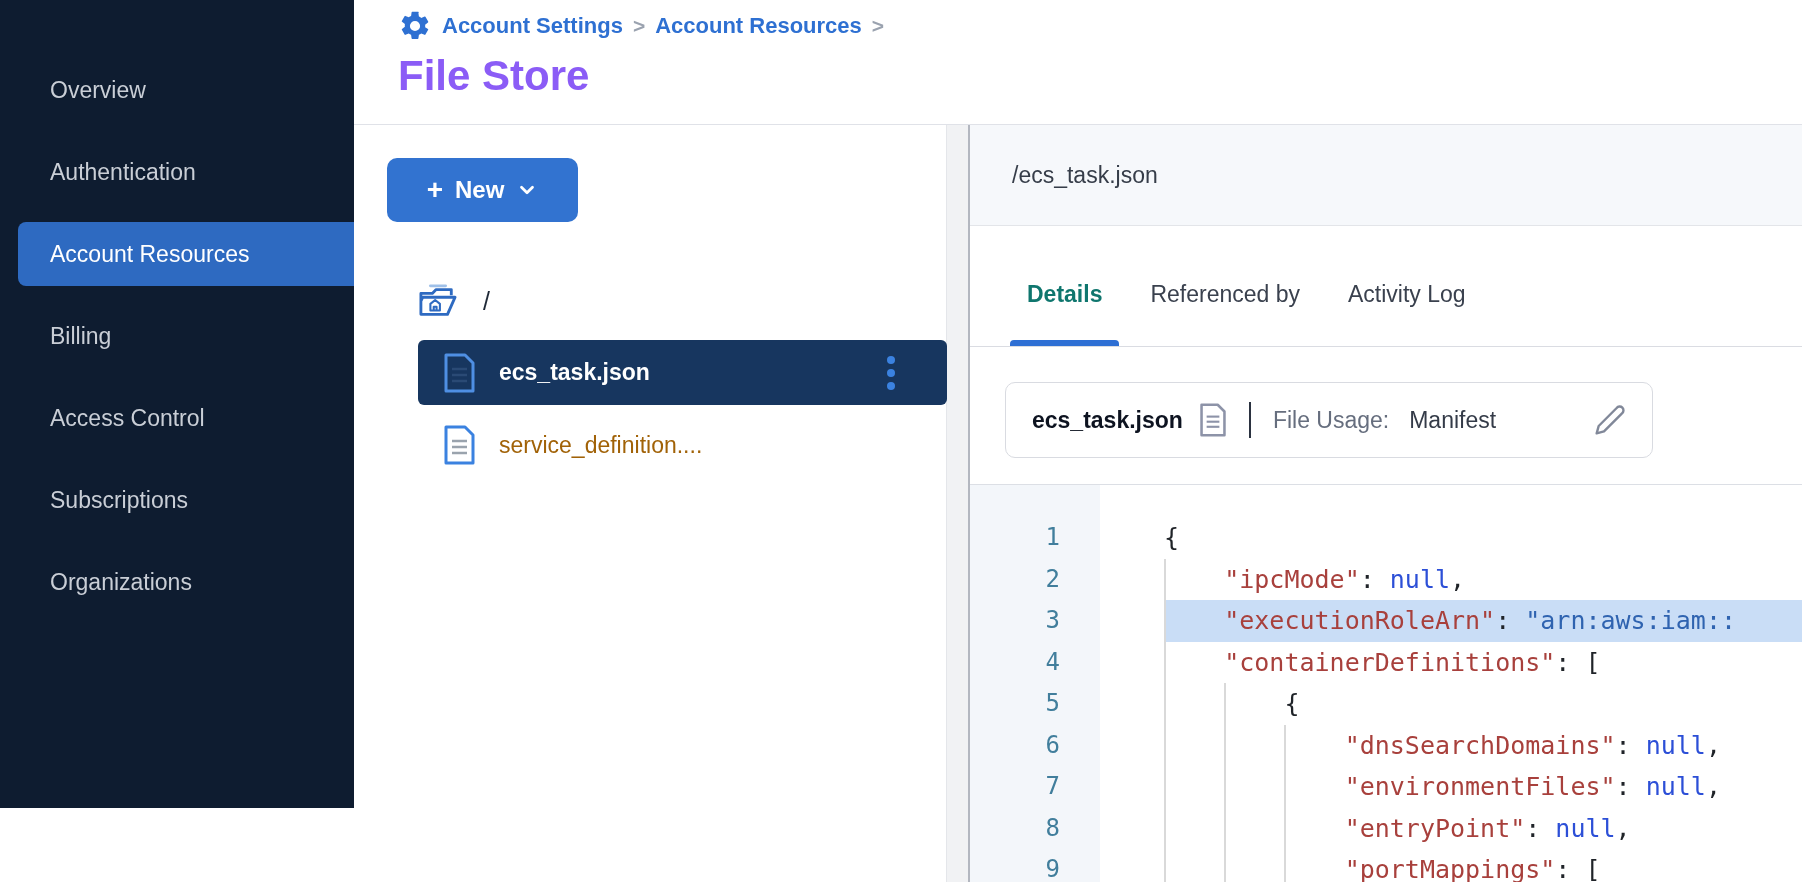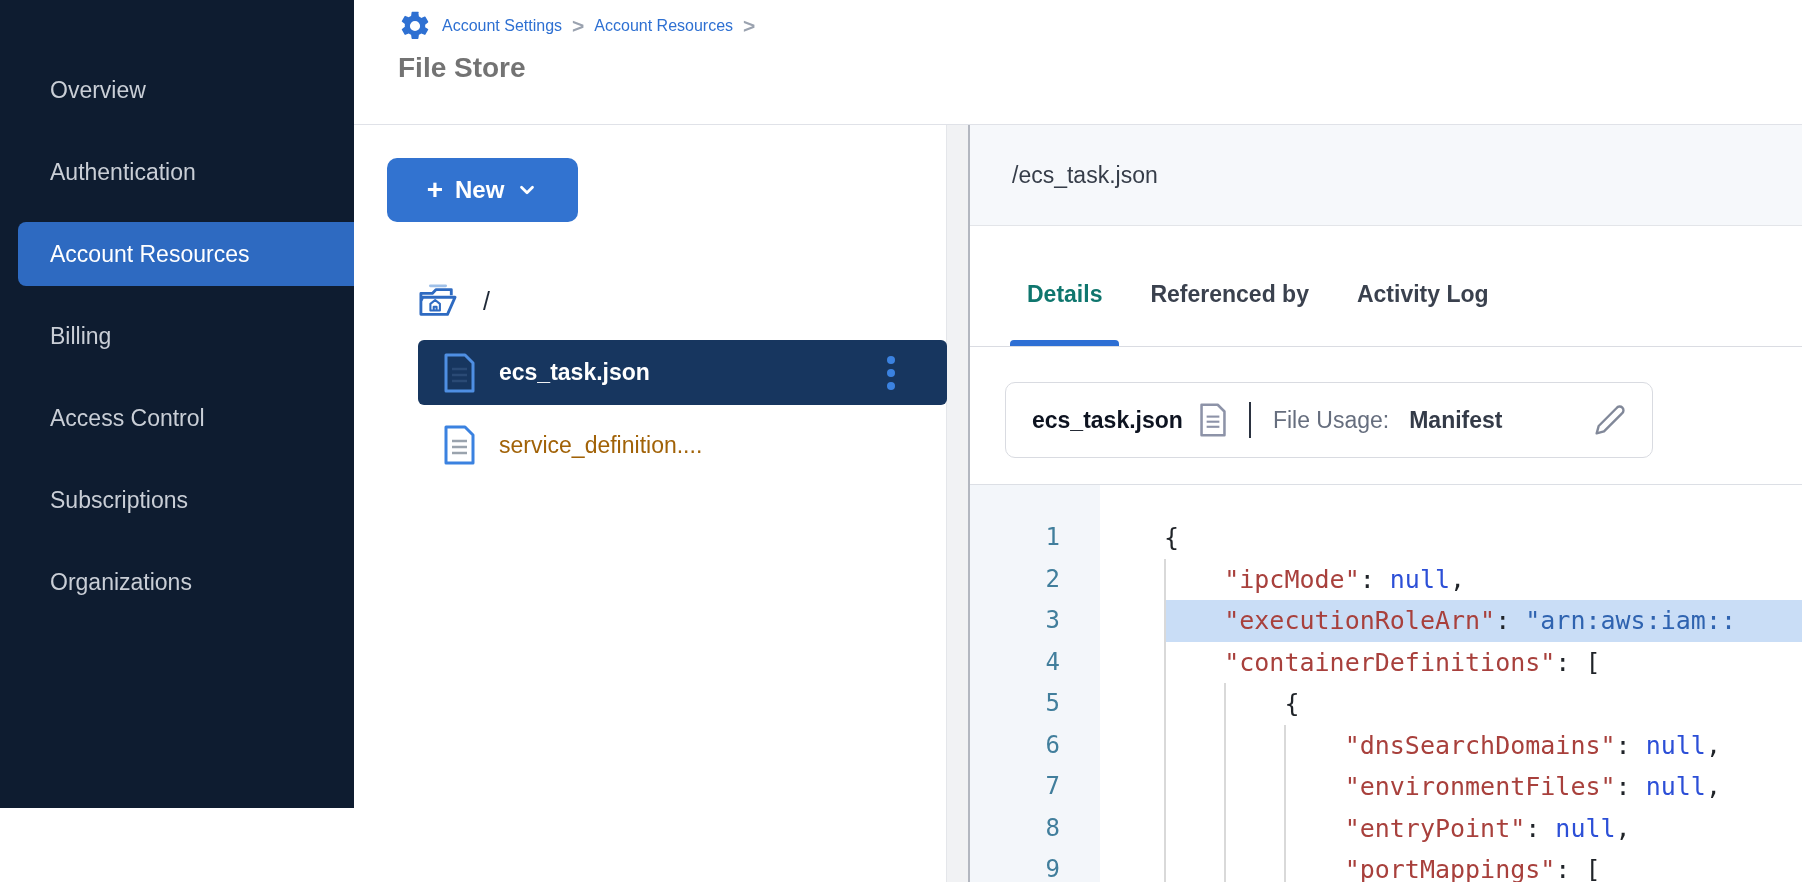--- a/index.html
+++ b/index.html
@@ -12,23 +12,23 @@
   .side-item { height:64px; margin:0 0 18px 0; display:flex; align-items:center;
                padding-left:50px; color:#c9ced6; font-size:23px; cursor:pointer; }
   .side-item.active { background:#2e6ac1; color:#ffffff; font-weight:500;
                margin-left:18px; padding-left:32px; border-radius:8px 0 0 8px; }
 
   
   .main { flex:1; display:flex; flex-direction:column; height:882px; }
   .topbar { height:125px; background:#fff; border-bottom:1px solid #e0e2e8; padding:8px 0 0 44px; }
   .breadcrumb { display:flex; align-items:center; gap:10px; height:36px; }
   .crumb-gear { width:34px; height:34px; display:flex; align-items:center; }
-  .crumb-link { color:#2e70d2; font-size:16px; font-weight:400; cursor:pointer; }
+  .crumb-link { color:#2e70d2; font-size:22px; font-weight:700; cursor:pointer; }
   .crumb-sep { color:#9aa2af; font-size:21px; font-weight:600; }
-  .page-title { margin-top:8px; font-size:28px; font-weight:700; color:#737373; }
+  .page-title { margin-top:8px; font-size:42px; font-weight:700; color:#8b5cf6; }
 
   .content { flex:1; display:flex; overflow:hidden; }
 
   
   .filetree { width:593px; flex:0 0 593px; border-right:1px solid #e4e6ea; background:#fff;
               padding:33px 0 0 0; position:relative; }
   .new-btn { margin-left:33px; width:191px; height:64px; background:#3273d0; border:none;
              border-radius:10px; color:#fff; font-size:24px; font-weight:700;
              display:flex; align-items:center; justify-content:center; gap:12px; cursor:pointer;
              font-family:"Liberation Sans","DejaVu Sans",sans-serif; }
@@ -50,31 +50,31 @@
   .splitter { width:23px; flex:0 0 23px; background:#f1f2f4; border-right:2px solid #b3b7c0; cursor:col-resize; }
 
   
   .detail { flex:1; display:flex; flex-direction:column; overflow:hidden; background:#fff; }
   .path-band { height:101px; background:#f6f8fb; border-bottom:1px solid #e3e5e9;
                display:flex; align-items:center; padding-left:42px; }
   .path-text { font-size:23px; color:#363d49; }
   .tabs { height:121px; border-bottom:1px solid #dadce2; display:flex; align-items:flex-end; padding-left:40px; }
   .tab { padding:0 17px; height:100%; display:flex; align-items:flex-end; position:relative; cursor:pointer; }
   .tab + .tab { margin-left:14px; }
-  .tab .tab-label { font-size:23px; color:#3a414e; font-weight:700; padding-bottom:38px; }
+  .tab .tab-label { font-size:23px; color:#3a414e; font-weight:400; padding-bottom:38px; }
   .tab.active .tab-label { color:#0f766e; font-weight:700; }
   .tab.active::after { content:""; position:absolute; left:0; right:0; bottom:0; height:6px;
                background:#2e6fd4; border-radius:4px 4px 0 0; }
   .details-strip { border-bottom:1px solid #dcdfe5; padding:35px 0 26px 35px; background:#fff; }
   .file-card { width:648px; height:76px; border:1px solid #d9dbe1; border-radius:10px;
                display:flex; align-items:center; padding:0 26px; gap:16px; background:#fff; }
   .file-card .fc-name { font-size:23px; font-weight:700; color:#0d1320; }
   .fc-sep { width:2px; height:36px; background:#2b3240; margin:0 6px; }
   .fc-label { font-size:23px; color:#666e7e; }
-  .fc-value { font-size:23px; color:#343b48; font-weight:700; margin-left:4px; }
+  .fc-value { font-size:23px; color:#343b48; font-weight:400; margin-left:4px; }
   .fc-edit { margin-left:auto; cursor:pointer; display:flex; align-items:center; }
 
   
   .code { flex:1; overflow:hidden; position:relative; padding-top:32px;
           background:linear-gradient(to right,#f3f6fa 0,#f3f6fa 130px,#ffffff 130px);
           font-family:"DejaVu Sans Mono","Liberation Mono",monospace; }
   .code-line { display:flex; height:41.5px; line-height:41.5px; white-space:pre; }
   .ln { width:130px; flex:0 0 130px; text-align:right; padding-right:40px;
         color:#417e9c; font-size:24px; }
   .lc { flex:1; padding-left:64px; overflow:hidden; }

